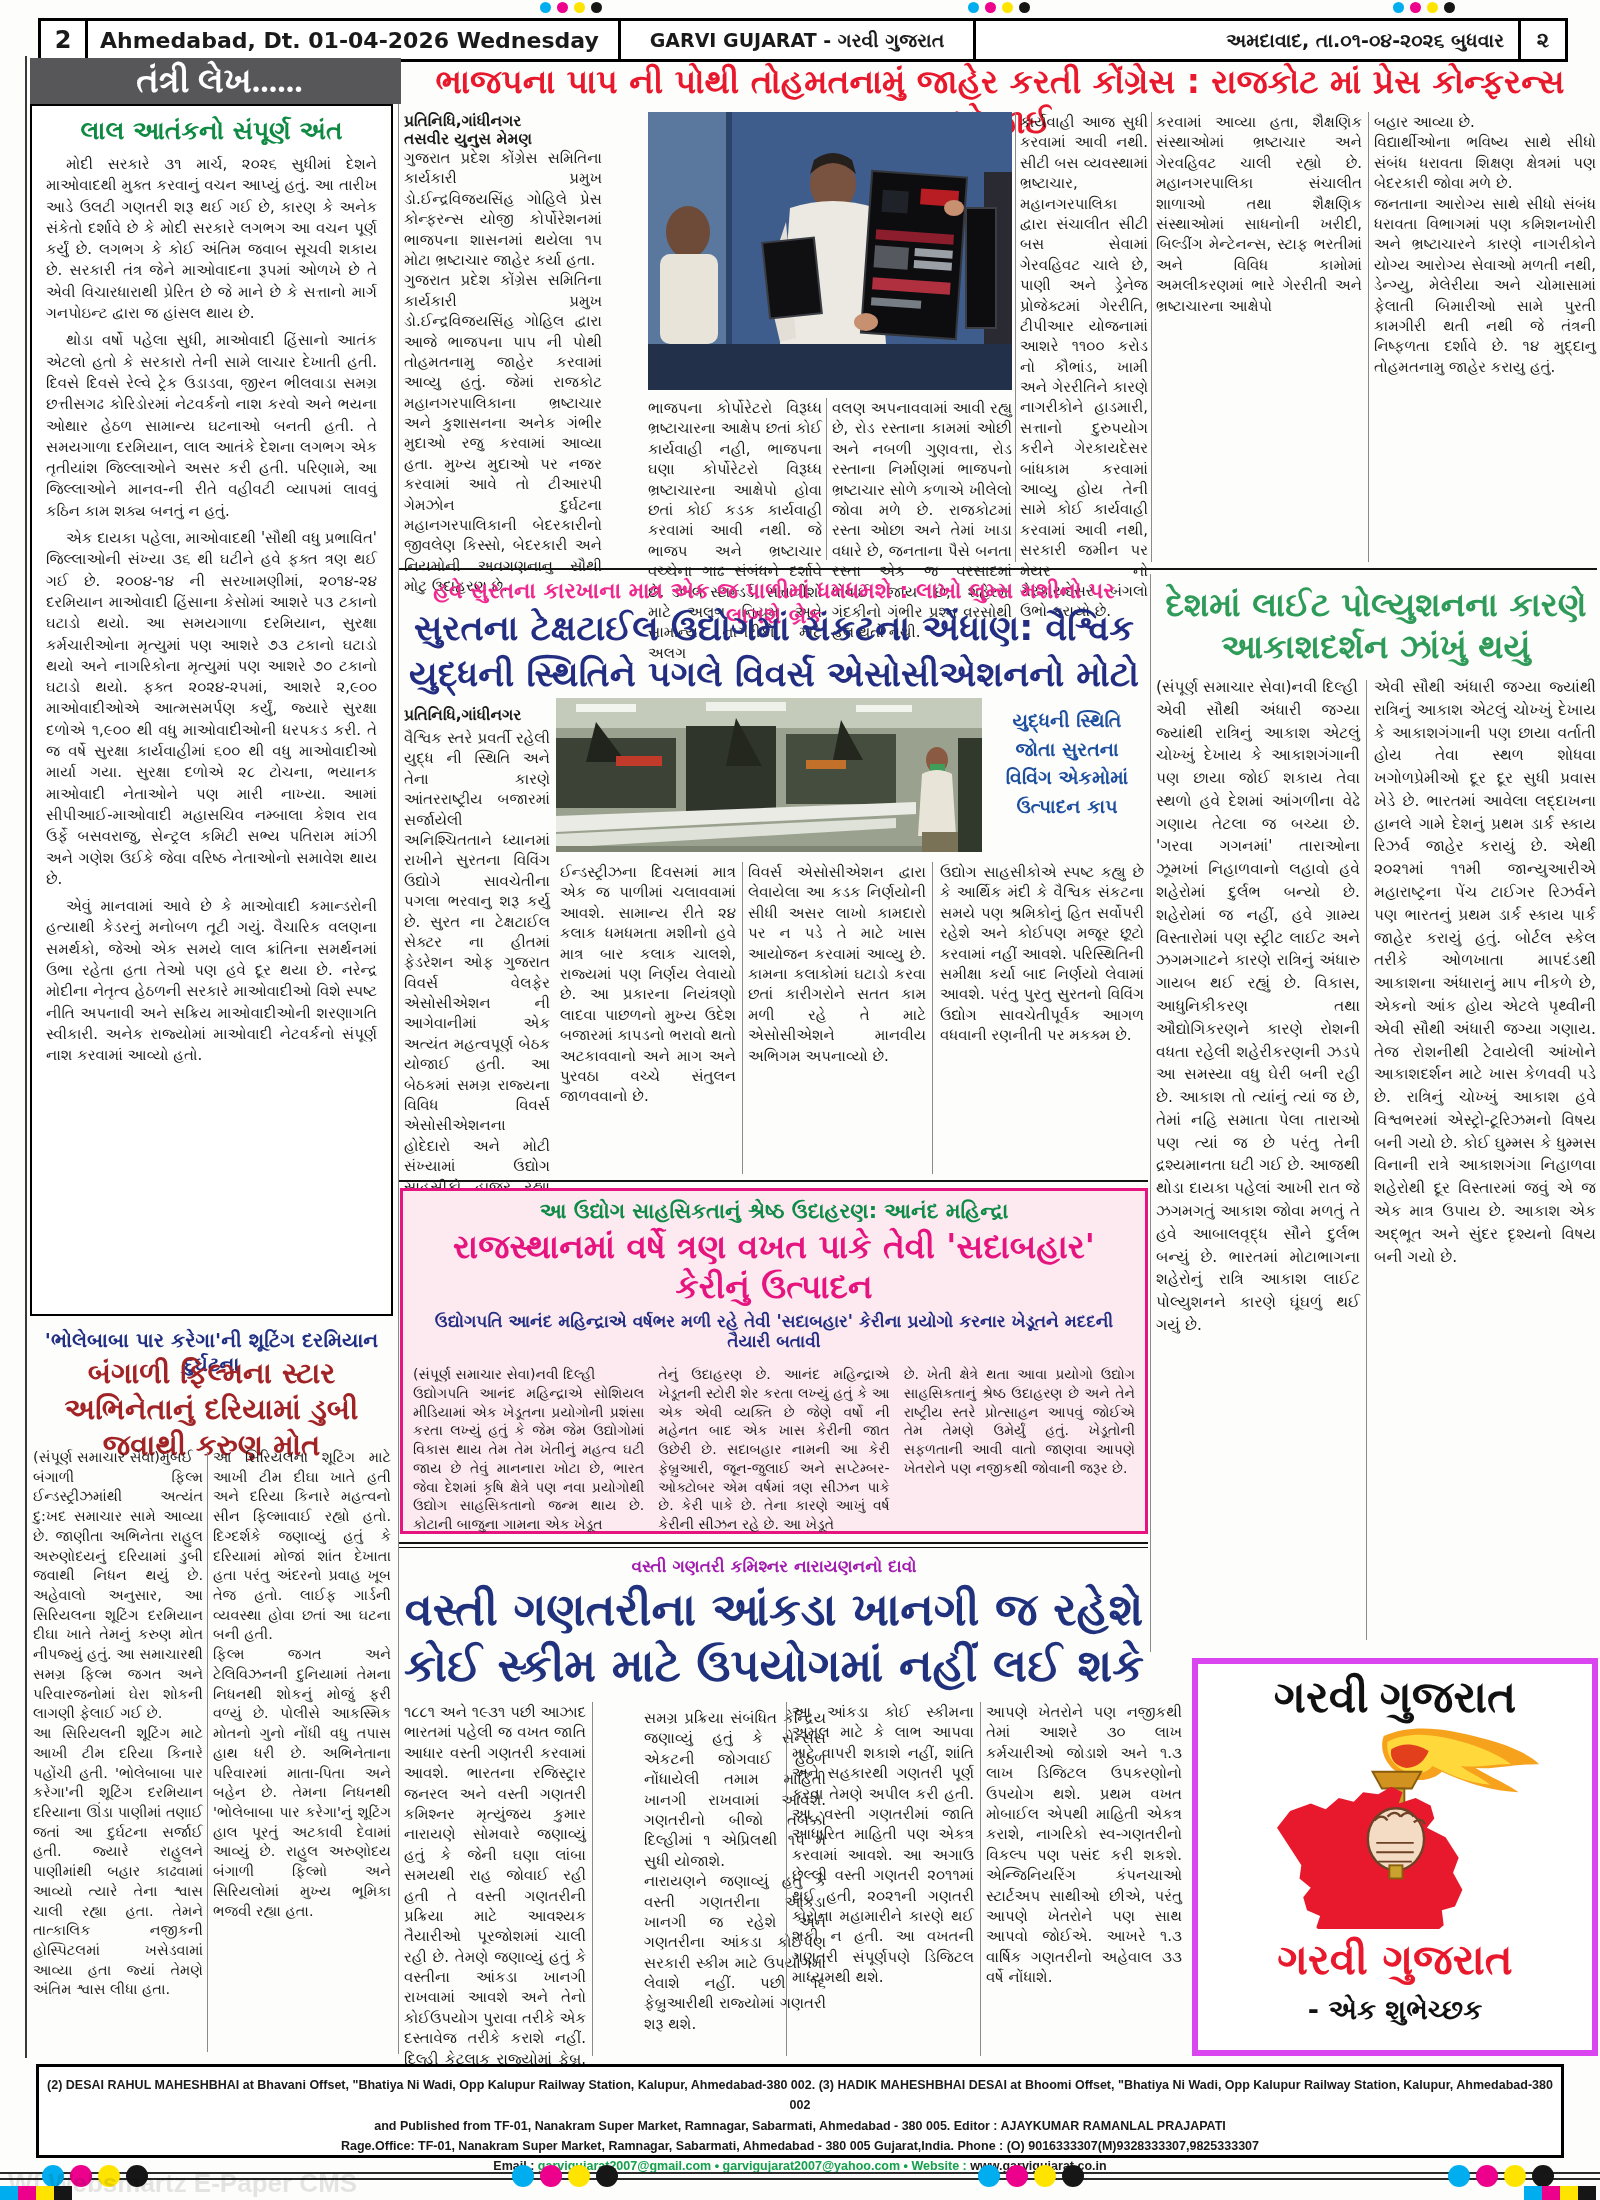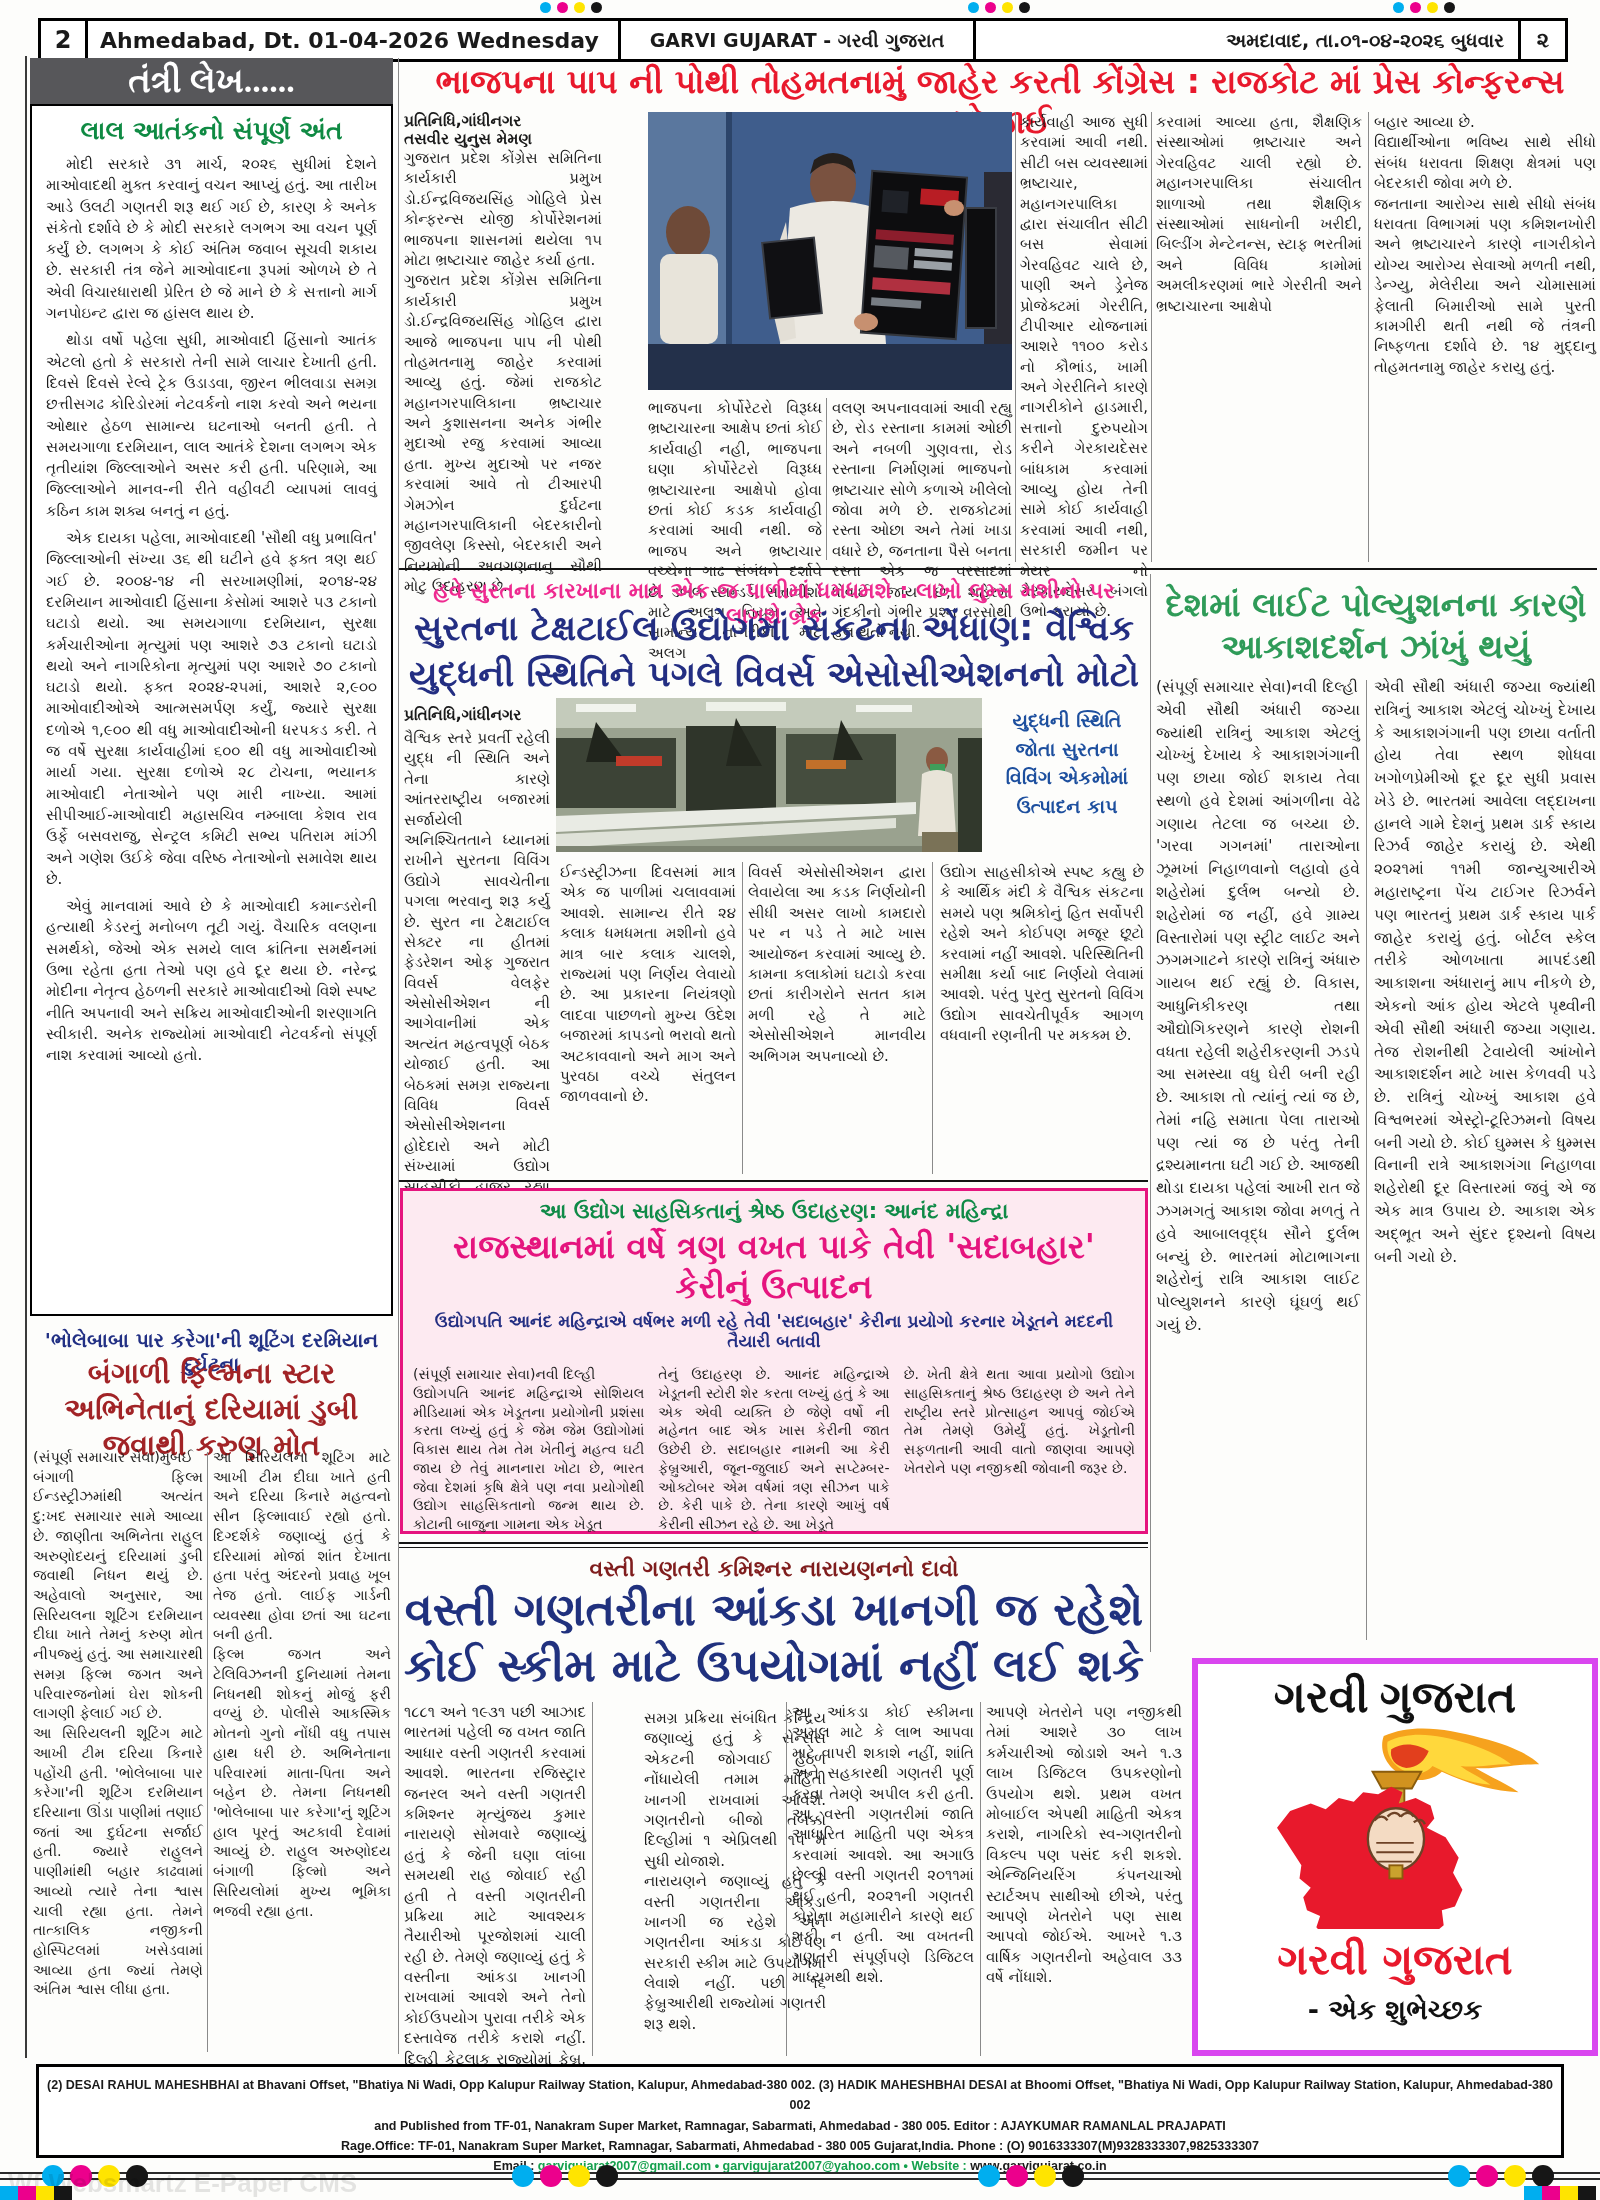--- a/index.html
+++ b/index.html
@@ -14,21 +14,21 @@
   .hdr>div{display:flex;align-items:center;}
   .cell-sep{border-left:3px solid #000;}
   
   .edhead{background:#57575a;color:#fff;display:flex;align-items:center;justify-content:center;font-weight:bold;font-size:34px;font-family:"Liberation Serif",serif;}
   .edbox{border:2px solid #000;background:#fff;padding:8px 14px;box-sizing:border-box;}
   .edbox .gh{color:#0f8a43;font-size:25px;font-weight:bold;text-align:center;margin:2px 0 8px 0;}
   .edbox p{margin:0 0 6px 0;font-size:15px;line-height:1.42;text-align:justify;text-indent:20px;white-space:pre-line;}
   .col{font-size:15px;line-height:1.36;}
   .byline{font-weight:bold;font-size:15.5px;}
   .kicker-pink{color:#ee2a90;font-weight:bold;font-size:22px;}
-  .kicker-green{color:#7f1d1d;font-weight:bold;font-size:22px;}
+  .kicker-green{color:#a21caf;font-weight:bold;font-size:17px;}
   .kicker-blue{color:#223084;font-weight:bold;font-size:20px;}
   .hl-red{color:#e8192c;font-weight:800;font-size:33px;}
   .hl-blue{color:#232e82;font-weight:800;font-size:35px;line-height:1.3;}
   .hl-green{color:#2f9b58;font-weight:800;font-size:33px;line-height:1.28;}
   .hl-maroon{color:#a12326;font-weight:800;font-size:29px;line-height:1.24;}
   .hl-census{color:#20317e;font-weight:800;font-size:45px;line-height:1.15;}
   .photo-caption{color:#1d4f9e;font-weight:bold;font-size:19px;line-height:1.5;text-align:center;}
   
   .pinkbox{border:3px solid #e5147e;background:#fdeaf1;box-sizing:border-box;padding:6px 10px;}
   .pinkbox .k{color:#0f8a47;font-weight:bold;font-size:21px;text-align:center;margin-top:2px;}
@@ -76,21 +76,21 @@
   <div style="width:44px;justify-content:center;font-weight:bold;font-size:24px;">2</div>
   <div class="cell-sep" style="width:518px;padding-left:12px;font-weight:bold;font-size:22px;">Ahmedabad, Dt. 01-04-2026  Wednesday</div>
   <div class="cell-sep" style="width:352px;justify-content:center;font-weight:bold;font-size:19px;">GARVI GUJARAT - ગરવી ગુજરાત</div>
   <div class="cell-sep" style="flex:1;justify-content:flex-end;padding-right:14px;font-weight:bold;font-size:19px;">અમદાવાદ, તા.૦૧-૦૪-૨૦૨૬ બુધવાર</div>
   <div class="cell-sep" style="width:44px;justify-content:center;font-weight:bold;font-size:21px;">૨</div>
 </div>
 
 <div class="abs" style="left:25px;top:56px;width:2px;height:2002px;background:#3a3a3a;"></div>
 <div class="abs hairline" style="left:398px;top:58px;height:1996px;"></div>
 
-<div class="abs edhead" style="left:30px;top:58px;width:363px;height:46px;">
+<div class="abs edhead" style="left:30px;top:58px;width:363px;height:46px;padding-left:8px;">
   <span>તંત્રી લેખ......</span>
 </div>
 <div class="abs edbox" style="left:30px;top:104px;width:363px;height:1212px;">
   <div class="gh">લાલ આતંકનો સંપૂર્ણ અંત</div>
   <p>મોદી સરકારે ૩૧ માર્ચ, ૨૦૨૬ સુધીમાં દેશને માઓવાદથી મુક્ત કરવાનું વચન આપ્યું હતું. આ તારીખ આડે ઉલટી ગણતરી શરૂ થઈ ગઈ છે, કારણ કે અનેક સંકેતો દર્શાવે છે કે મોદી સરકારે લગભગ આ વચન પૂર્ણ કર્યું છે. લગભગ કે કોઈ અંતિમ જવાબ સૂચવી શકાય છે. સરકારી તંત્ર જેને માઓવાદના રૂપમાં ઓળખે છે તે એવી વિચારધારાથી પ્રેરિત છે જે માને છે કે સત્તાનો માર્ગ ગનપોઇન્ટ દ્વારા જ હાંસલ થાય છે.</p>
   <p>થોડા વર્ષો પહેલા સુધી, માઓવાદી હિંસાનો આતંક એટલો હતો કે સરકારો તેની સામે લાચાર દેખાતી હતી. દિવસે દિવસે રેલ્વે ટ્રેક ઉડાડવા, જીરન ભીલવાડા સમગ્ર છત્તીસગઢ કોરિડોરમાં નેટવર્કનો નાશ કરવો અને ભયના ઓથાર હેઠળ સામાન્ય ઘટનાઓ બનતી હતી. તે સમયગાળા દરમિયાન, લાલ આતંકે દેશના લગભગ એક તૃતીયાંશ જિલ્લાઓને અસર કરી હતી. પરિણામે, આ જિલ્લાઓને માનવ-ની રીતે વહીવટી વ્યાપમાં લાવવું કઠિન કામ શક્ય બનતું ન હતું.</p>
   <p>એક દાયકા પહેલા, માઓવાદથી 'સૌથી વધુ પ્રભાવિત' જિલ્લાઓની સંખ્યા ૩૬ થી ઘટીને હવે ફક્ત ત્રણ થઈ ગઈ છે. ૨૦૦૪-૧૪ ની સરખામણીમાં, ૨૦૧૪-૨૪ દરમિયાન માઓવાદી હિંસાના કેસોમાં આશરે ૫૩ ટકાનો ઘટાડો થયો. આ સમયગાળા દરમિયાન, સુરક્ષા કર્મચારીઓના મૃત્યુમાં પણ આશરે ૭૩ ટકાનો ઘટાડો થયો અને નાગરિકોના મૃત્યુમાં પણ આશરે ૭૦ ટકાનો ઘટાડો થયો. ફક્ત ૨૦૨૪-૨૫માં, આશરે ૨,૯૦૦ માઓવાદીઓએ આત્મસમર્પણ કર્યું, જ્યારે સુરક્ષા દળોએ ૧,૯૦૦ થી વધુ માઓવાદીઓની ધરપકડ કરી. તે જ વર્ષે સુરક્ષા કાર્યવાહીમાં ૬૦૦ થી વધુ માઓવાદીઓ માર્યા ગયા. સુરક્ષા દળોએ ૨૮ ટોચના, ભયાનક માઓવાદી નેતાઓને પણ મારી નાખ્યા. આમાં સીપીઆઈ-માઓવાદી મહાસચિવ નમ્બાલા કેશવ રાવ ઉર્ફે બસવરાજુ, સેન્ટ્રલ કમિટી સભ્ય પતિરામ માંઝી અને ગણેશ ઉઈકે જેવા વરિષ્ઠ નેતાઓનો સમાવેશ થાય છે.</p>
   <p>એવું માનવામાં આવે છે કે માઓવાદી કમાન્ડરોની હત્યાથી કેડરનું મનોબળ તૂટી ગયું. વૈચારિક વલણના સમર્થકો, જેઓ એક સમયે લાલ ક્રાંતિના સમર્થનમાં ઉભા રહેતા હતા તેઓ પણ હવે દૂર થયા છે. નરેન્દ્ર મોદીના નેતૃત્વ હેઠળની સરકારે માઓવાદીઓ વિશે સ્પષ્ટ નીતિ અપનાવી અને સક્રિય માઓવાદીઓની શરણાગતિ સ્વીકારી. અનેક રાજ્યોમાં માઓવાદી નેટવર્કનો સંપૂર્ણ નાશ કરવામાં આવ્યો હતો.</p>
 </div>
 

